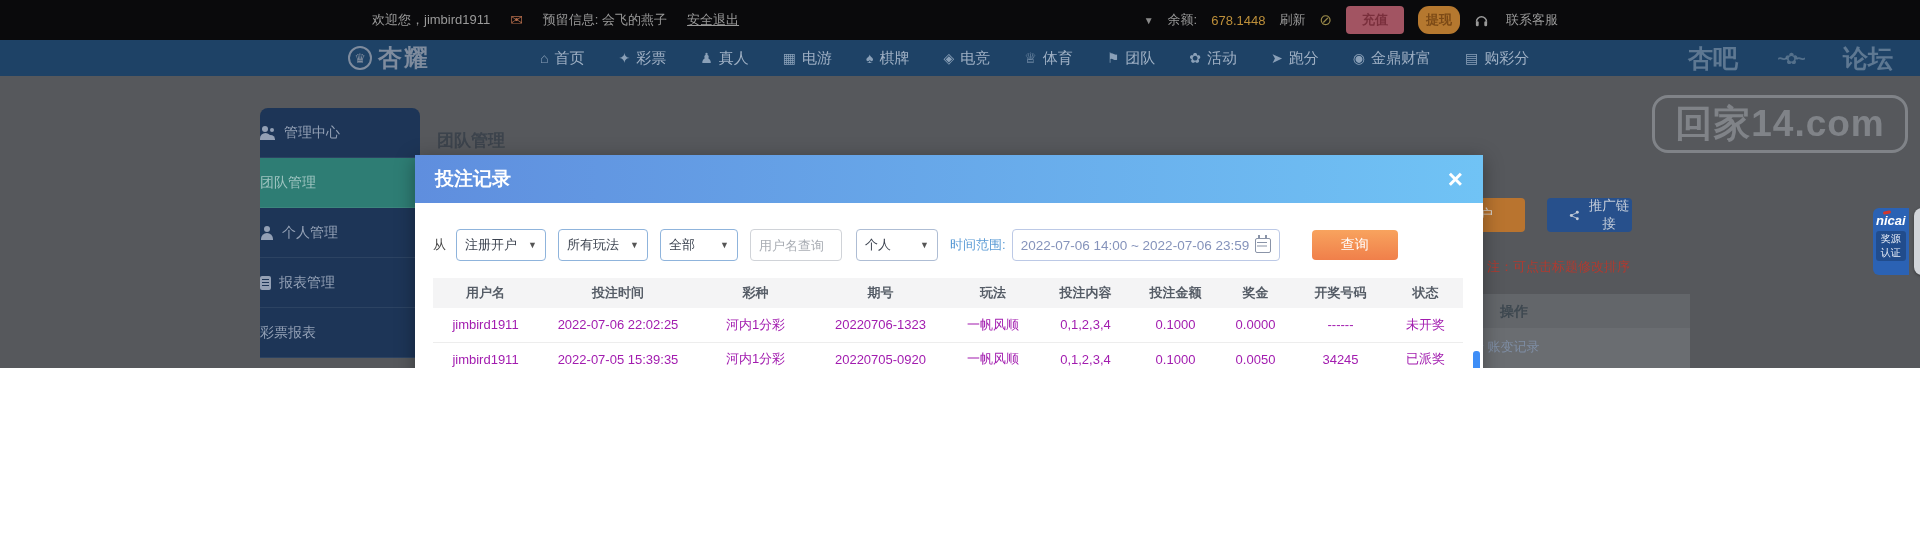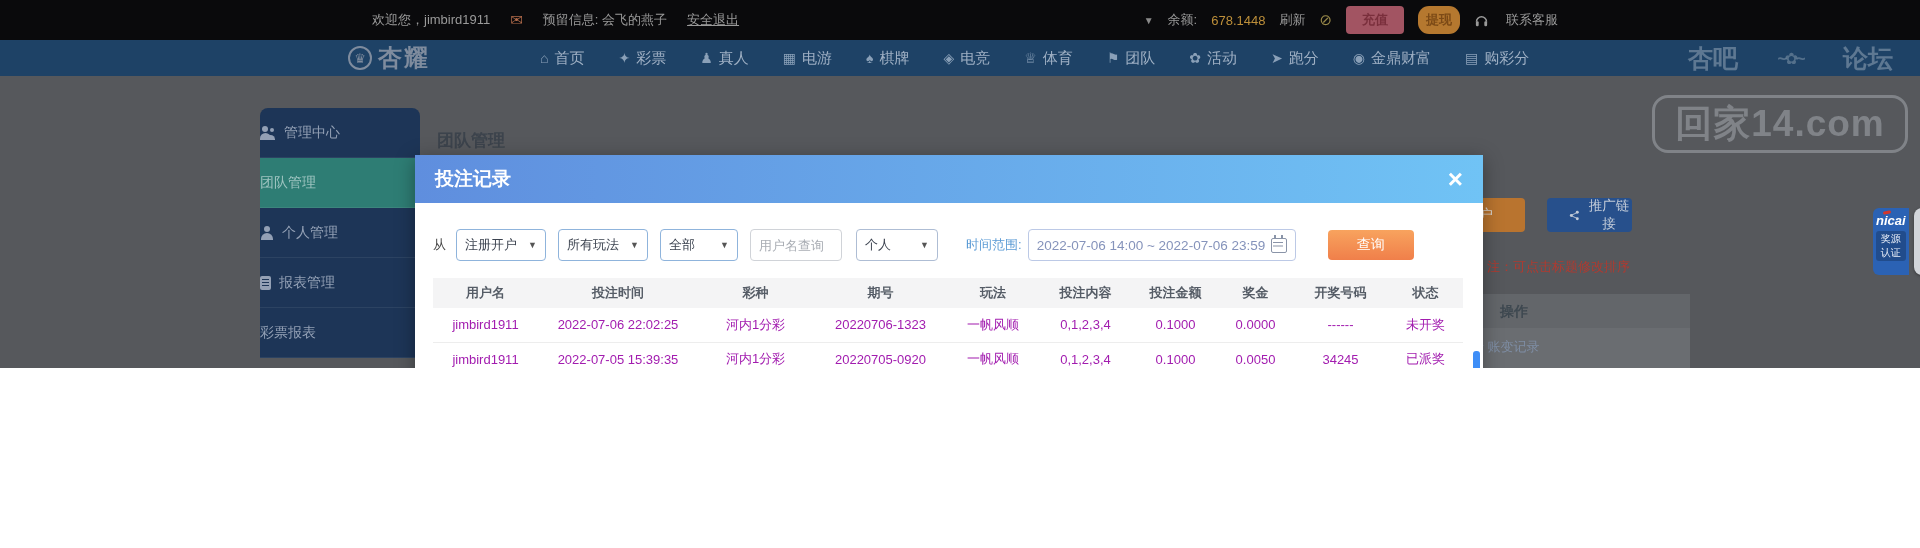--- a/index.html
+++ b/index.html
@@ -82,21 +82,21 @@
   .modal-body { padding:0 18px; position:relative; }
   .filters { display:flex; align-items:center; margin-top:25px; height:34px; font-size:13px; }
   .flabel { color:#444; margin-right:10px; }
   .fselect { display:flex; align-items:center; justify-content:space-between; border:1px solid #8fb4dc; border-radius:4px; height:32px; padding:0 8px; color:#3c4350; cursor:pointer; background:#fff; }
   .fselect .arrow { font-size:9px; color:#555; margin-left:6px; }
   .sel-lottery { width:90px; margin-right:12px; }
   .sel-play { width:90px; margin-right:12px; }
   .sel-scope { width:78px; margin-right:12px; }
   .inp-user { width:92px; height:32px; border:1px solid #d0d3d8; border-radius:4px; padding:0 8px; font-size:13px; color:#555; margin-right:14px; }
   .inp-user::placeholder { color:#a9adb4; }
-  .sel-person { width:82px; margin-right:28px; border-color:#aebdd4; }
+  .sel-person { width:82px; margin-right:12px; border-color:#aebdd4; }
   .time-label { color:#5b9bd5; margin-right:6px; }
   .date-box { width:268px; height:32px; border:1px solid #bcc9e6; border-radius:4px; display:flex; align-items:center; padding:0 8px; color:#8593bb; font-size:13.5px; cursor:pointer; }
   .cal-ico { margin-left:auto; width:16px; height:15px; border:1.5px solid #8a94a8; border-radius:2px; position:relative; }
   .cal-ico::before { content:""; position:absolute; left:2px; top:-4px; width:2px; height:4px; background:#8a94a8; box-shadow:7px 0 0 #8a94a8; }
   .cal-ico::after { content:""; position:absolute; left:1px; top:3px; width:10px; height:1.5px; background:#8a94a8; box-shadow:0 3.5px 0 #8a94a8; }
   .btn-query { margin-left:32px; width:86px; height:30px; border:none; border-radius:4px; background:linear-gradient(to bottom,#f8a35e,#f07f4a); color:#fff; font-size:14px; cursor:pointer; }
 
   .btable { width:1030px; margin-top:16px; border-collapse:collapse; font-size:13px; table-layout:fixed; }
   .btable th { background:#f4f4f5; color:#555c66; font-weight:bold; height:30px; }
   .btable td { height:34px; text-align:center; color:#a21caf; border-bottom:1px solid #ededed; white-space:nowrap; overflow:hidden; }

